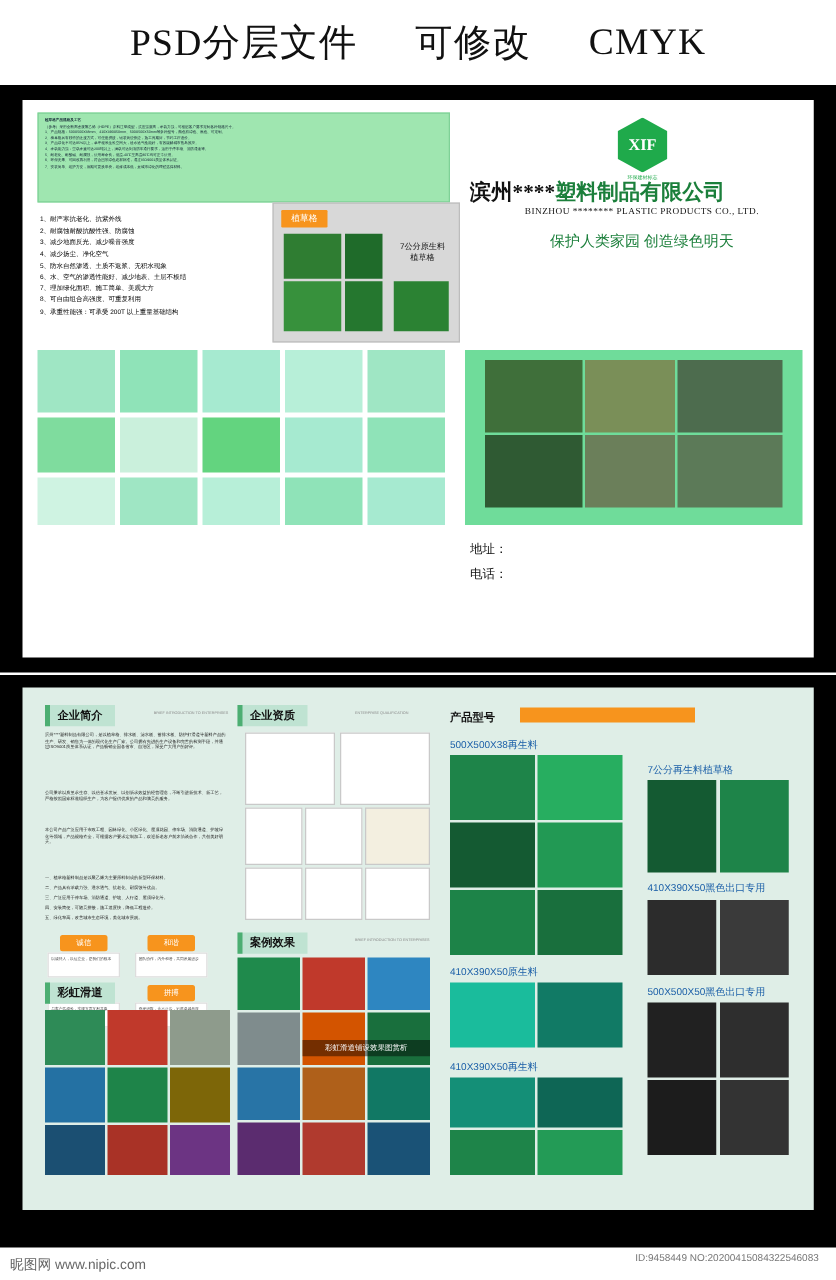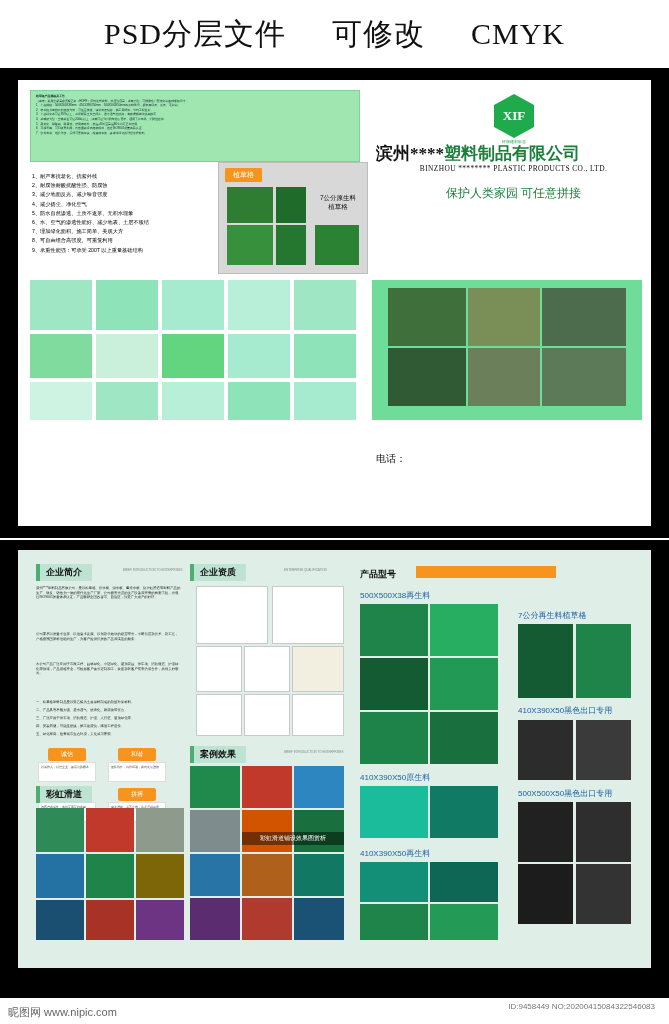--- a/index.html
+++ b/index.html
@@ -144,21 +144,21 @@
         <div class="hex">
           <span>XIF</span>
         </div>
         <div class="sub">环保建材标志</div>
       </div>
 
       <div class="co-cn">
         <span class="blk">滨州</span><span class="blk">****</span><span>塑料制品有限公司</span>
       </div>
       <div class="co-en">BINZHOU ******** PLASTIC PRODUCTS CO., LTD.</div>
-      <div class="slogan">保护人类家园  可任意拼接</div>
+      <div class="slogan">保护人类家园  创造绿色明天</div>
 
       <div class="mosaic">
         <div class="msq" style="left:0;top:0;width:62px;height:50px;background:#9fe6c4;"></div>
         <div class="msq" style="left:66px;top:0;width:62px;height:50px;background:#8fe3b8;"></div>
         <div class="msq" style="left:132px;top:0;width:62px;height:50px;background:#a6ead0;"></div>
         <div class="msq" style="left:198px;top:0;width:62px;height:50px;background:#b7efd8;"></div>
         <div class="msq" style="left:264px;top:0;width:62px;height:50px;background:#9fe6c4;"></div>
         <div class="msq" style="left:0;top:54px;width:62px;height:44px;background:#7fdc9e;"></div>
         <div class="msq" style="left:66px;top:54px;width:62px;height:44px;background:#caf0dc;"></div>
         <div class="msq" style="left:132px;top:54px;width:62px;height:44px;background:#63d47f;"></div>
@@ -173,20 +173,21 @@
 
       <div class="collage">
         <div class="cimg" style="left:16px;top:8px;width:78px;height:58px;background:#3f6f3a;"></div>
         <div class="cimg" style="left:96px;top:8px;width:72px;height:58px;background:#7a8f58;"></div>
         <div class="cimg" style="left:170px;top:8px;width:84px;height:58px;background:#4d6c4e;"></div>
         <div class="cimg" style="left:16px;top:68px;width:78px;height:58px;background:#2f5a33;"></div>
         <div class="cimg" style="left:96px;top:68px;width:72px;height:58px;background:#6b7f5a;"></div>
         <div class="cimg" style="left:170px;top:68px;width:84px;height:58px;background:#5c7a58;"></div>
       </div>
 
+      <div class="addr1">地址：</div>
       <div class="addr2">电话：</div>
     </div>
   </div>
 
   <div class="panel-bot">
     <div class="inner-bot">
 
       <div class="sec-title" style="left:18px;top:14px;">企业简介</div>
       <div style="position:absolute;left:105px;top:18px;font-size:3px;color:#888;">BRIEF INTRODUCTION TO ENTERPRISES</div>
       <div class="body-txt" style="left:18px;top:36px;width:145px;">滨州****塑料制品有限公司，是以植草格、排水板、滤水板、蓄排水板、防护虹滑道等塑料产品的生产、研发、销售为一体的现代化生产厂家。公司拥有先进的生产设备和完善的检测手段，并通过ISO9001质量体系认证，产品畅销全国各省市、自治区，深受广大用户的好评。</div>

